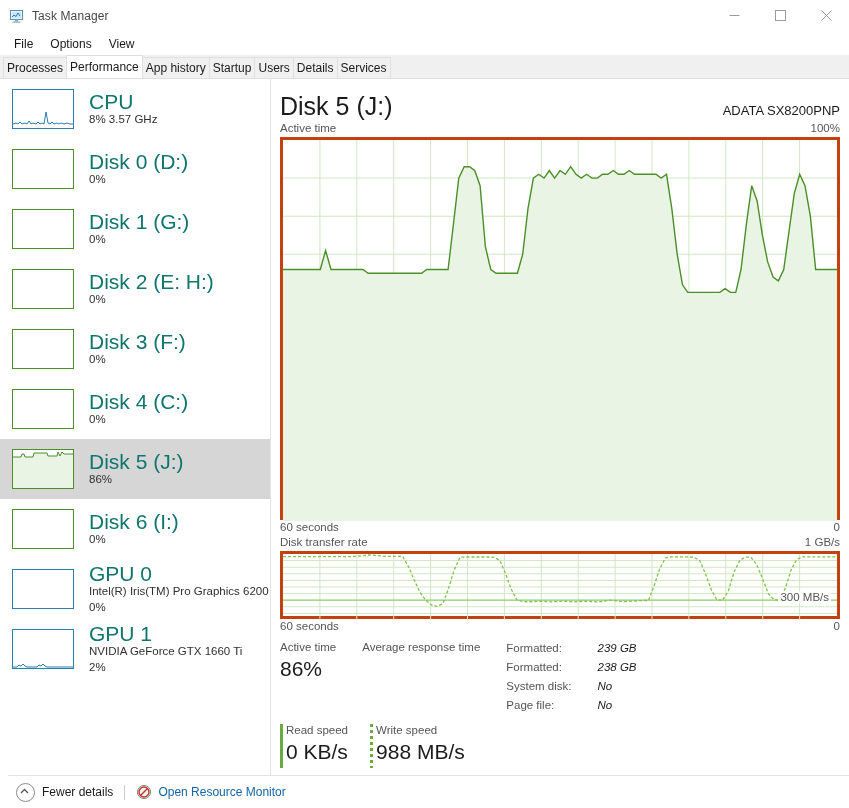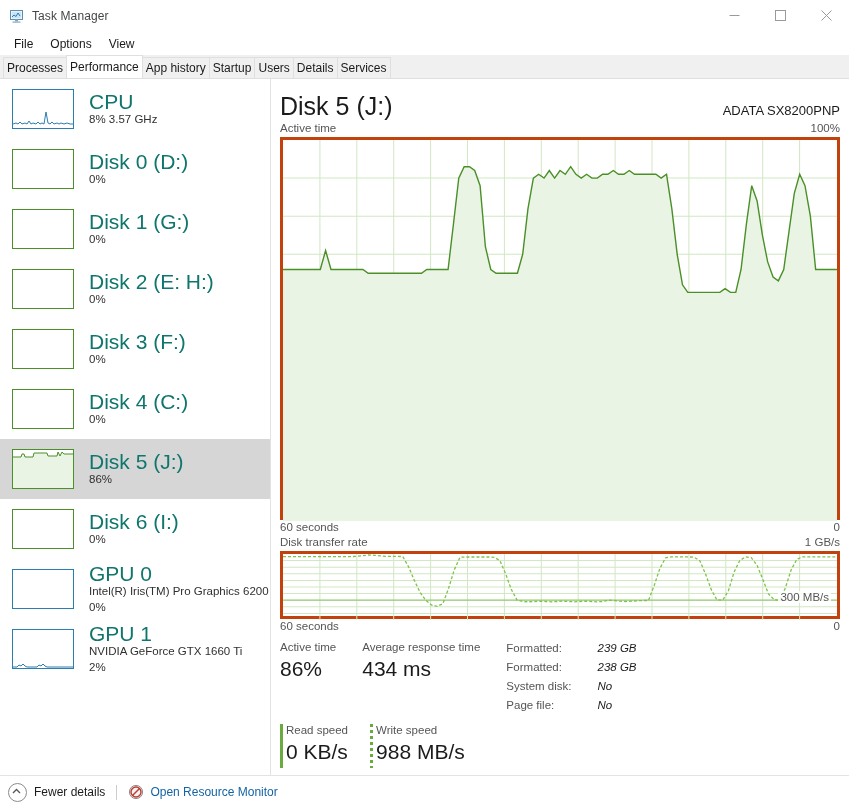--- a/index.html
+++ b/index.html
@@ -234,21 +234,21 @@
   .info-table td { padding: 0; vertical-align: top; }
   .info-table td.val {
     color: #1b1b1b;
     padding-left: 26px;
     white-space: nowrap;
     font-style: italic;
   }
   
   .footer {
     position: absolute;
-    left: 0; right: 0; bottom: 0;
+    left: 8px; right: 0; bottom: 0;
     height: 32px;
     display: flex;
     align-items: center;
     background: #ffffff;
     border-top: 1px solid #e3e3e3;
     padding-left: 8px;
   }
   .foot-link {
     display: flex;
     align-items: center;
@@ -515,21 +515,20 @@
       <div class="right">0</div>
     </div>
 
     <div class="stats">
       <div class="stat-col">
         <div class="stat-label">Active time</div>
         <div class="stat-value">86%</div>
       </div>
       <div class="stat-col">
         <div class="stat-label">Average response time</div>
-        <div class="stat-value">434 ms</div>
       </div>
       <div>
         <table class="info-table">
           <tbody>
               <tr>
             <td>Formatted:</td>
             <td class="val">239 GB</td>
           </tr>
           <tr>
             <td>Formatted:</td>

